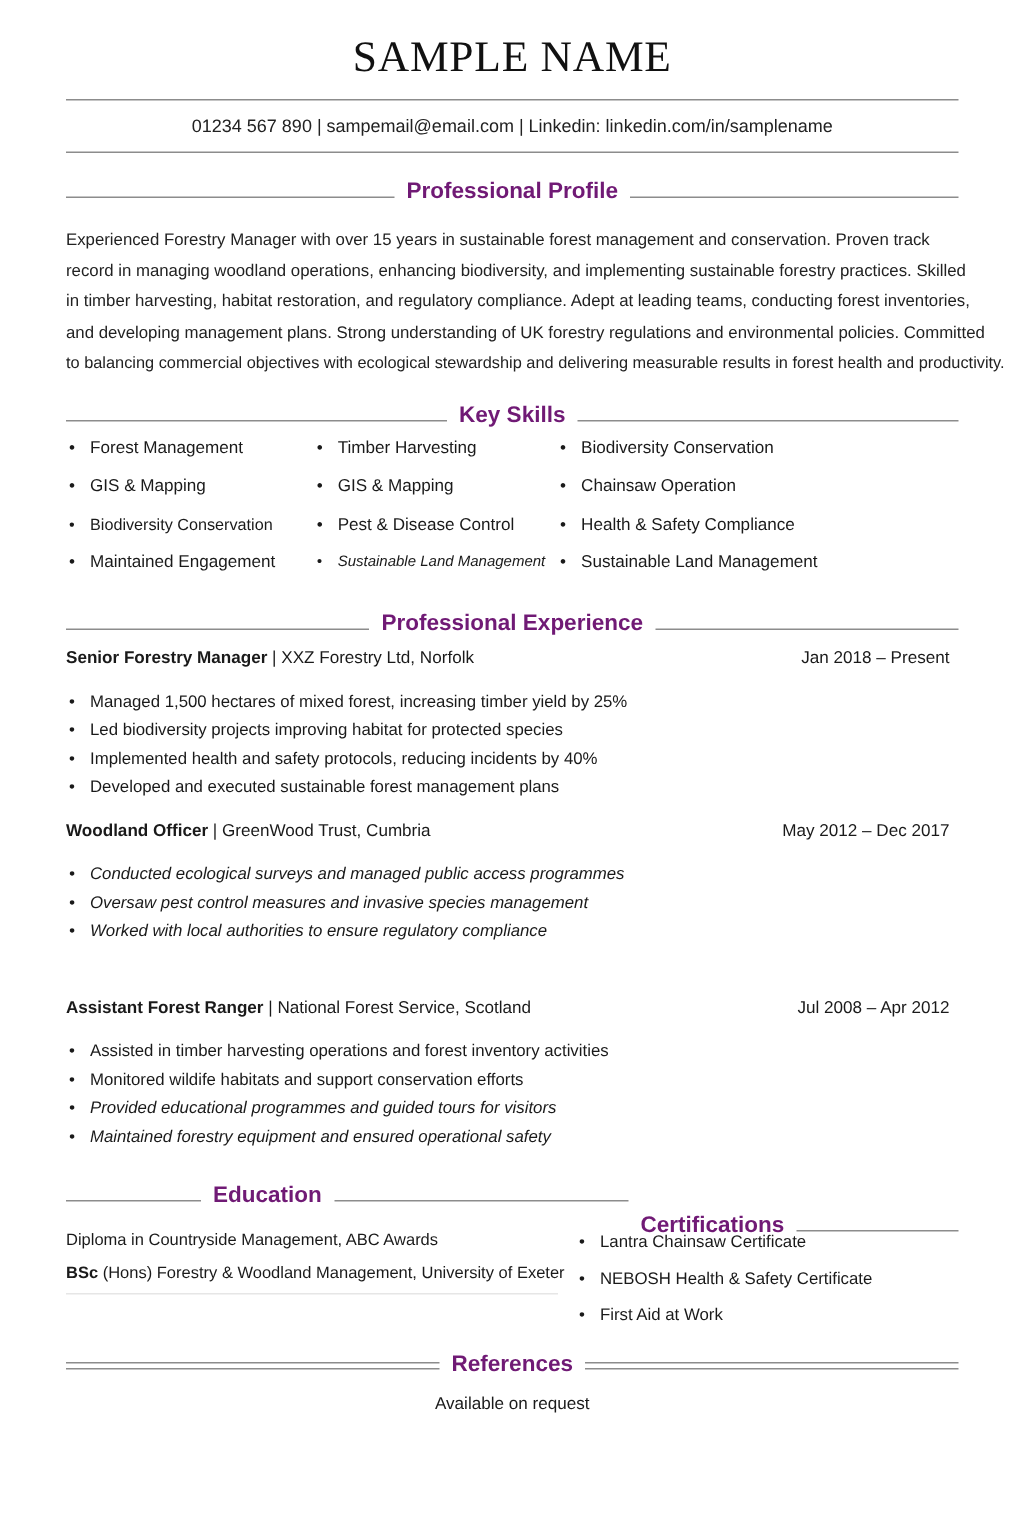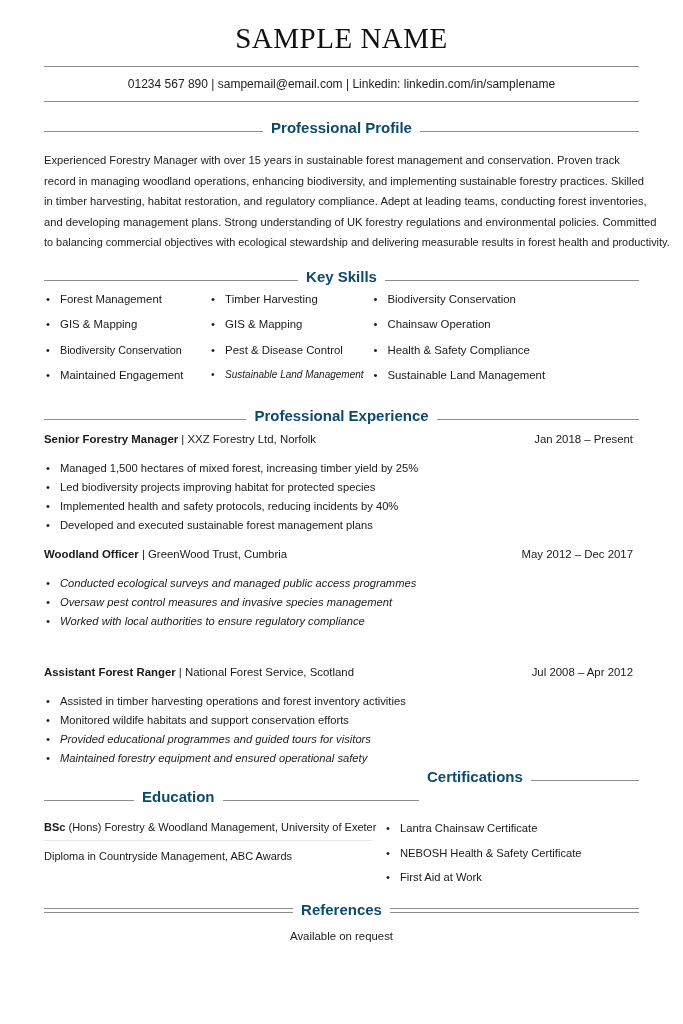--- a/index.html
+++ b/index.html
@@ -5,26 +5,26 @@
   html, body { margin: 0; padding: 0; background: #ffffff; }
   body { width: 683px; height: 1024px; position: relative; overflow: hidden;
          font-family: "Liberation Sans", "DejaVu Sans", sans-serif; color: #1a1a1a; }
   .page { position: absolute; left: 44px; width: 595px; top: 0; }
   .name { position: absolute; top: 22px; left: 0; width: 595px; text-align: center;
           font-family: "Liberation Serif", "DejaVu Serif", serif; font-size: 29px; letter-spacing: 0.5px; color: #111; }
   .rule { position: absolute; left: 0; width: 595px; height: 0; border-top: 1.5px solid #8c8c8c; }
   .contact { position: absolute; top: 77px; left: 0; width: 595px; text-align: center; font-size: 12px; color: #222; }
   .sec-head { position: absolute; left: 0; width: 595px; display: flex; align-items: center; }
   .sec-head .line { flex: 1; border-top: 1px solid #8c8c8c; height: 0; margin-top: 8px; }
-  .sec-head .title { font-size: 15px; font-weight: bold; padding: 0 8px; color: #0c4a6e; white-space: nowrap; }
+  .sec-head .title { font-size: 15px; font-weight: bold; padding: 0 8px; color: #701a75; white-space: nowrap; }
   .sec-head.double .line { border-top: 1px solid #8c8c8c; border-bottom: 1px solid #8c8c8c; height: 3px; margin-top: 2px; }
   .profile { position: absolute; top: 150px; left: 0; width: 600px; font-size: 11.2px; line-height: 20.5px; color: #222; }
   .profile p { margin: 0; white-space: nowrap; }
   .skills { position: absolute; top: 293px; left: 0; width: 595px; }
-  .skill-row { height: 25.3px; display: flex; font-size: 11.4px; justify-content: flex-end; }
+  .skill-row { height: 25.3px; display: flex; font-size: 11.4px; }
   .skill { position: relative; padding-left: 16px; white-space: nowrap; }
   .skill:before { content: "•"; position: absolute; left: 2px; }
   .skill.c1 { width: 160px; } .skill.c2 { width: 157px; } .skill.c3 { width: 270px; }
   .skill.it { font-style: italic; font-size: 10px; }
   .job { position: absolute; left: 0; width: 595px; }
   .job-head { display: flex; justify-content: space-between; font-size: 11.4px; height: 22px; }
   .job-head .role { font-weight: bold; }
   .job-head .dates { padding-right: 6px; }
   .bullets { margin: 4px 0 0 0; padding: 0; list-style: none; }
   .bullets li { position: relative; padding-left: 16px; font-size: 11.2px; height: 19px; line-height: 19px; white-space: nowrap; }
@@ -132,28 +132,28 @@
       <li class="it">Provided educational programmes and guided tours for visitors</li>
       <li class="it">Maintained forestry equipment and ensured operational safety</li>
     </ul>
   </div>
 
   <div class="sec-head" style="top:788px; width:375px">
     <div class="line" style="flex:0 0 90px"></div>
     <div class="title">Education</div>
     <div class="line"></div>
   </div>
-  <div class="sec-head" style="top:768px; left:375px; width:220px">
+  <div class="sec-head" style="top:808px; left:375px; width:220px">
     <div class="title">Certifications</div>
     <div class="line"></div>
   </div>
 
   <div class="edu">
+    <div class="edu-item"><span>Diploma in Countryside Management, ABC Awards</span></div>
     <div class="edu-item first"><b>BSc</b><span> (Hons) Forestry &amp; Woodland Management, University of Exeter</span></div>
-    <div class="edu-item"><span>Diploma in Countryside Management, ABC Awards</span></div>
   </div>
 
   <div class="certs">
     <ul>
       <li>Lantra Chainsaw Certificate</li>
       <li>NEBOSH Health &amp; Safety Certificate</li>
       <li>First Aid at Work</li>
     </ul>
   </div>
 

